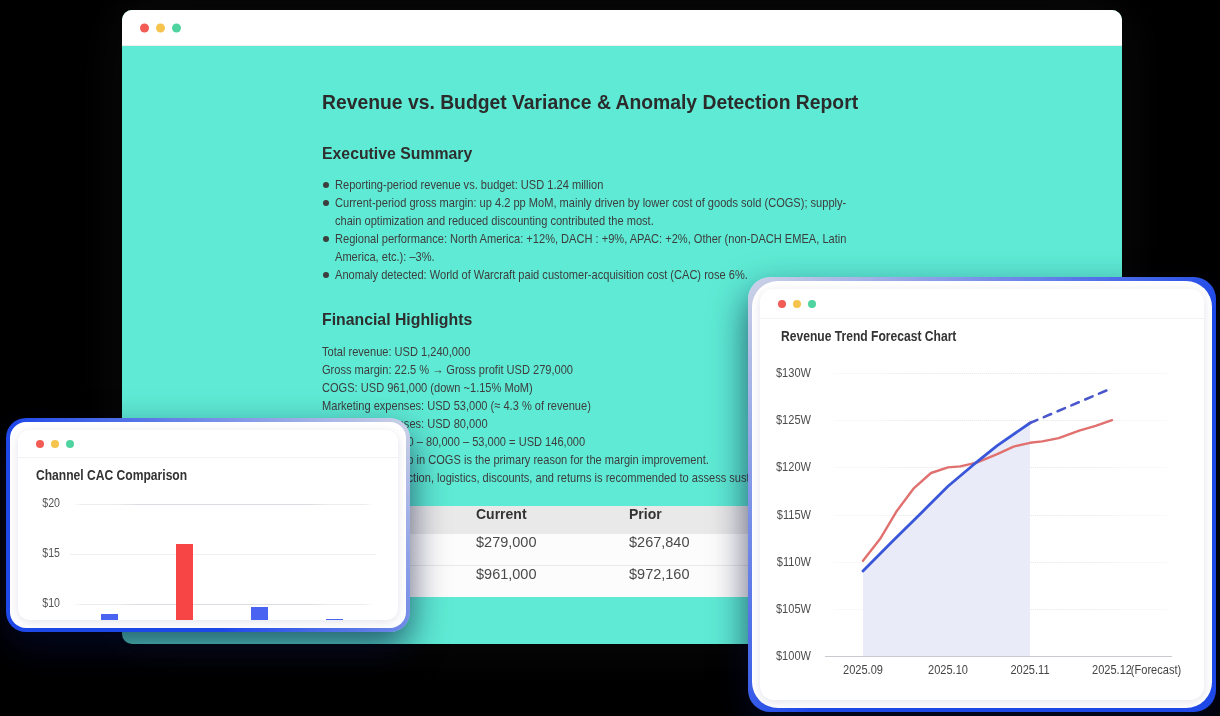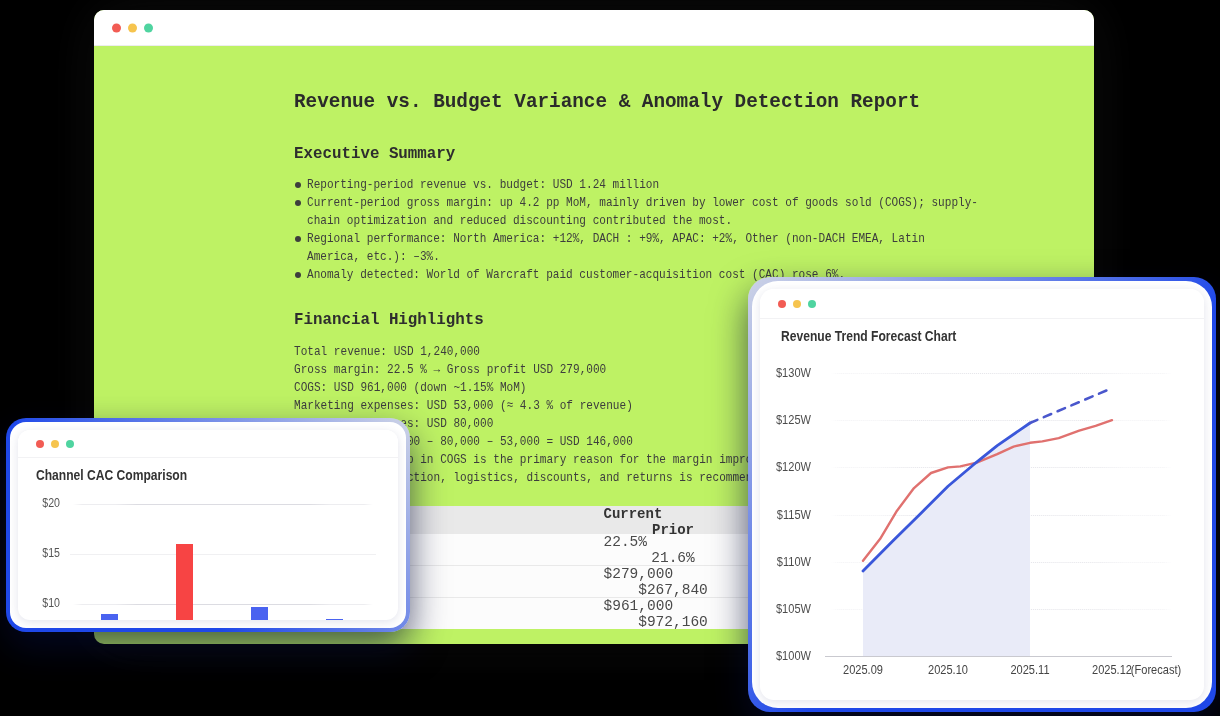--- a/index.html
+++ b/index.html
@@ -3,21 +3,21 @@
 <meta charset="utf-8">
 <style>
   * { margin:0; padding:0; box-sizing:border-box; }
   html,body { width:1220px; height:716px; background:#000; overflow:hidden;
     font-family:"Liberation Sans", sans-serif; }
   .abs { position:absolute; }
 
   
   .window { position:absolute; border-radius:10px; overflow:hidden;
     box-shadow:0 12px 45px rgba(0,0,0,.65), 0 0 60px rgba(255,255,255,.07); }
-  #doc-window { left:94px; top:10px; width:1000px; height:634px; background:#bef264; z-index:1;font-family:Liberation Mono, monospace; }
+  #doc-window { left:122px; top:10px; width:1000px; height:634px; background:#5eead4; z-index:1; }
   .titlebar { position:absolute; left:0; top:0; right:0; height:36px; background:#fff;
     border-bottom:1px solid #ededed; }
   .dots { position:absolute; left:18px; top:50%; transform:translateY(-50%); display:flex; gap:7px; }
   .dot { width:9px; height:9px; border-radius:50%; }
   .dot.sm { width:8px; height:8px; }
 
   
   .frame { position:absolute; padding:4px; z-index:3;
     box-shadow:0 16px 36px rgba(5,10,50,.65); }
   #cac-frame { left:6px; top:418px; width:404px; height:214px; border-radius:20px;
@@ -38,22 +38,22 @@
   .doc-title { position:absolute; left:200px; top:80px; font-size:21px; font-weight:700;
     color:#2b2b2b; white-space:nowrap; transform:scaleX(.92); transform-origin:0 50%; }
   .h2 { position:absolute; left:200px; font-size:17px; font-weight:700; color:#2e2e2e;
     white-space:nowrap; transform:scaleX(.93); transform-origin:0 50%; }
   .tl { position:absolute; font-size:13.5px; line-height:15px; color:#3d3d3d;
     white-space:nowrap; transform:scaleX(.82); transform-origin:0 50%; }
   .bdot { position:absolute; width:6px; height:6px; border-radius:50%; background:#3d3d3d; }
 
   
   .rtable { position:absolute; left:200px; top:496px; width:744px; font-size:14.5px; color:#4a4a4a; }
-  .trow { display:flex; height:32px; align-items:center; background:#fcfcfc;
-    border-top:1px solid #e9e9e9;flex-direction:column; }
+  .trow { display:flex; height:32px; align-items:flex-start; background:#fcfcfc;
+    border-top:1px solid #e9e9e9; }
   .trow.head { height:27px; background:#e9e9e9; border-top:none; font-weight:700;
     color:#333; font-size:14px; }
   .tc { padding-left:14px; }
   .tc.c1 { width:140px; } .tc.c2 { width:153px; } .tc.c3 { flex:1; }
 
   
   .chart-title { position:absolute; font-size:15.5px; font-weight:700; color:#333;
     white-space:nowrap; transform:scaleX(.78); transform-origin:0 50%; }
   .tick { position:absolute; font-size:13px; color:#4c4c4c; white-space:nowrap; }
   .sxr { text-align:right; transform:scaleX(.85); transform-origin:100% 50%; }
@@ -103,25 +103,20 @@
   <div class="tl" style="left:200px; top:406px">Operating expenses: USD 80,000</div>
   <div class="tl" style="left:200px; top:424px">Op. profit: 279,000 – 80,000 – 53,000 = USD 146,000</div>
   <div class="tl" style="left:200px; top:442px">Analysis: The drop in COGS is the primary reason for the margin improvement.</div>
   <div class="tl" style="left:200px; top:460px">A review of production, logistics, discounts, and returns is recommended to assess sustainability.</div>
 
   <div class="rtable">
     <div class="trow head">
       <div class="tc c1"></div>
       <div class="tc c2">Current</div>
       <div class="tc c3">Prior</div>
-    </div>
-    <div class="trow">
-      <div class="tc c1"></div>
-      <div class="tc c2">22.5%</div>
-      <div class="tc c3">21.6%</div>
     </div>
     <div class="trow">
       <div class="tc c1"></div>
       <div class="tc c2">$279,000</div>
       <div class="tc c3">$267,840</div>
     </div>
     <div class="trow">
       <div class="tc c1"></div>
       <div class="tc c2">$961,000</div>
       <div class="tc c3">$972,160</div>

